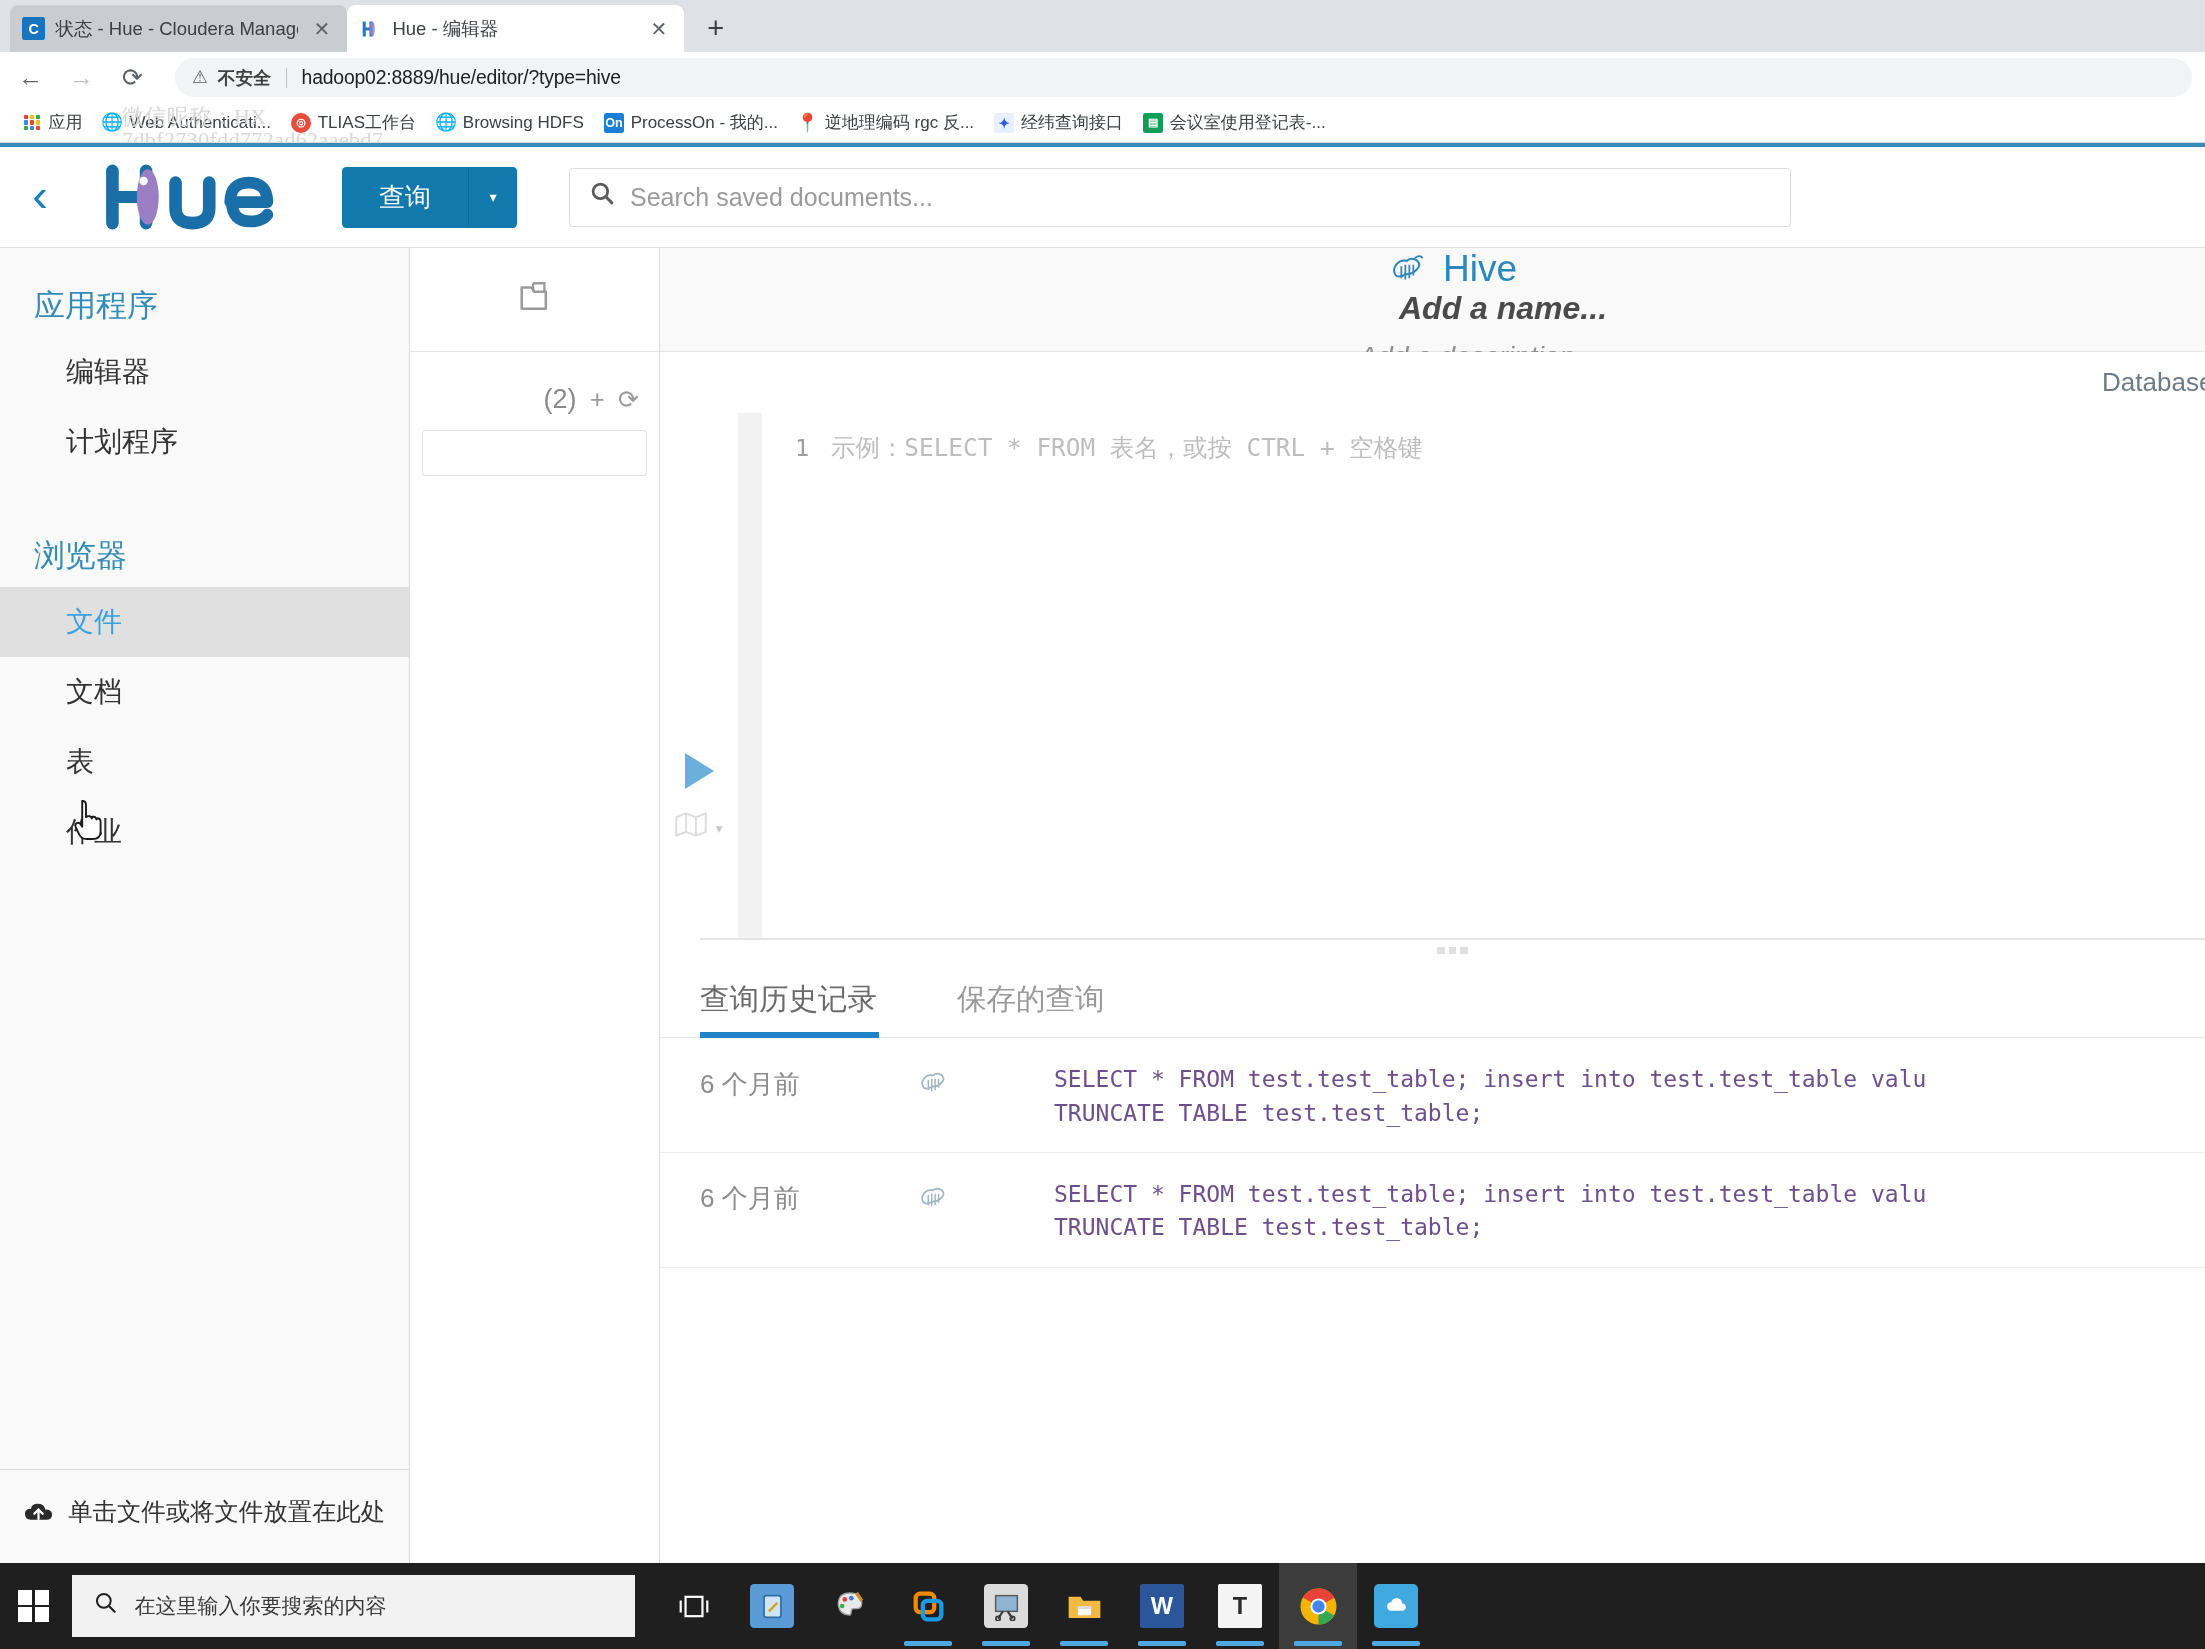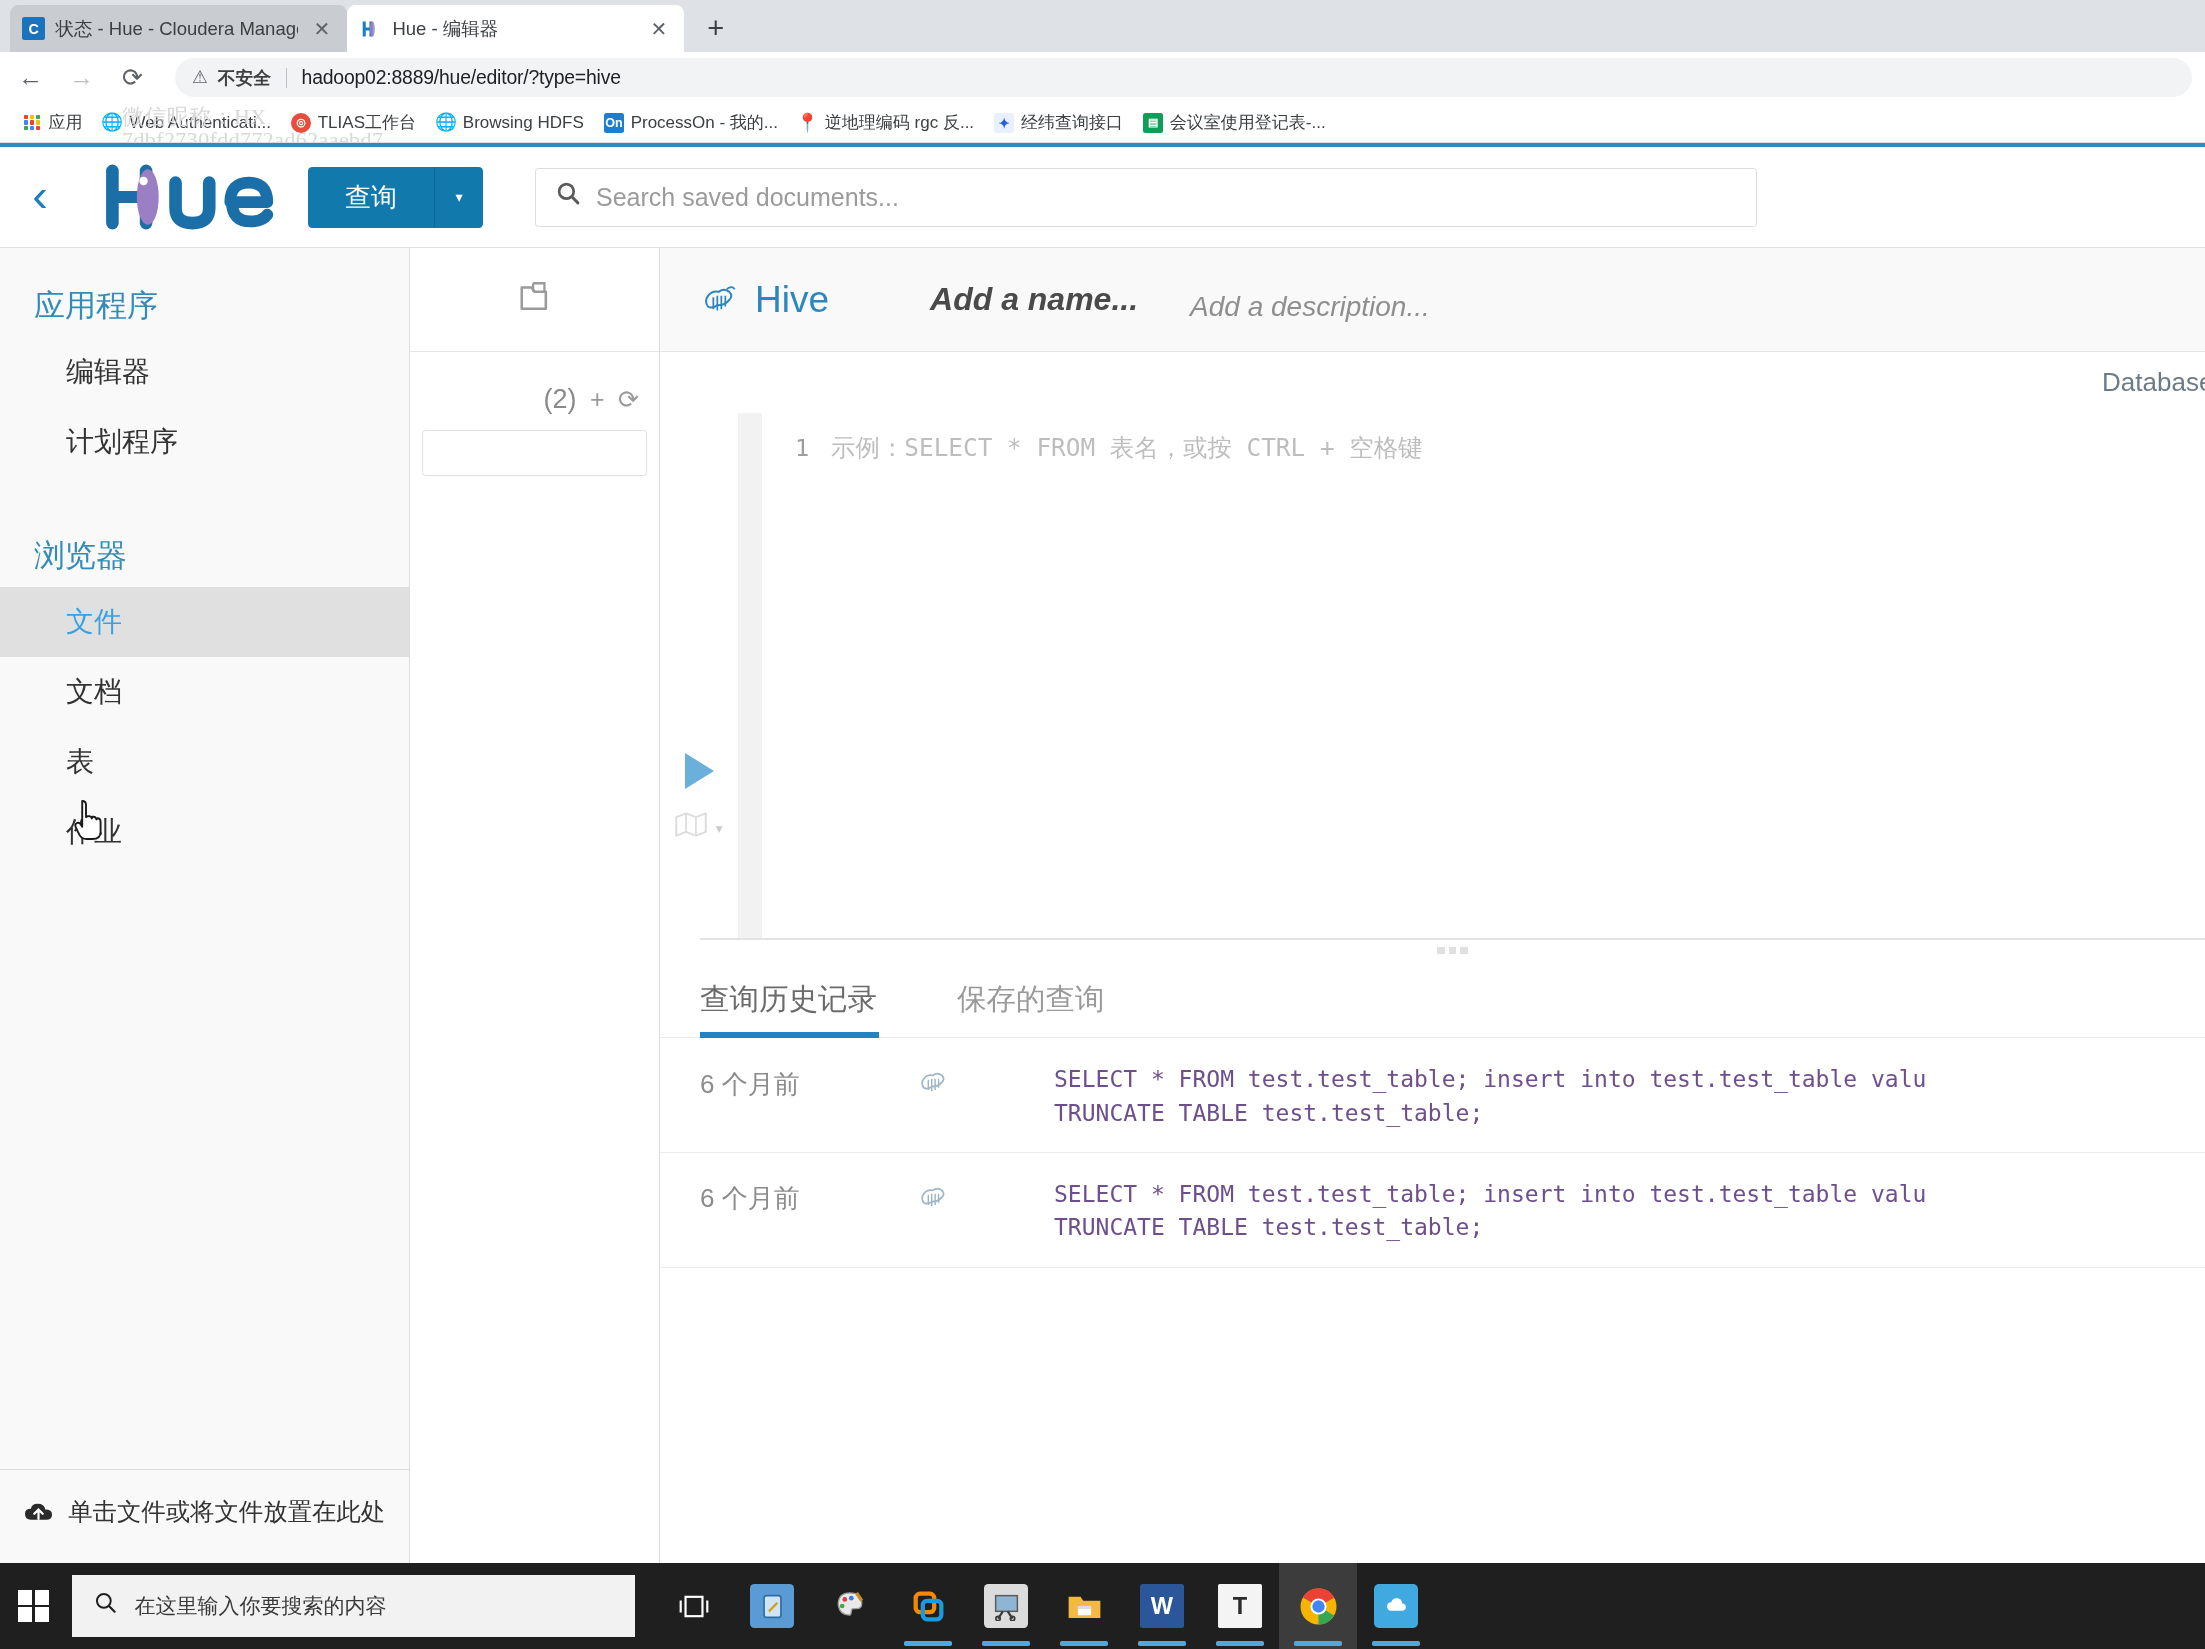--- a/index.html
+++ b/index.html
@@ -90,21 +90,21 @@
   .hue-topbar-line { height: 4.2px; background: #338bb8; }
   .hue-header {
     height: 101px; display: flex; align-items: center; gap: 0;
     background: #fff; border-bottom: 0.8px solid #e1e1e1;
   }
   .back-chevron {
     width: 80px; display: flex; align-items: center; justify-content: center;
     font-size: 47px; color: #1a7fc1; font-weight: 300; padding-bottom: 5px;
   }
   .hue-logo { width: 228px; display: flex; align-items: center; justify-content: center; }
-  .query-btn-group { display: flex; }
+  .query-btn-group { display: flex; margin-left: 34px; }
   .query-btn {
     background: #1179ab; color: #fff; font-size: 26px; padding: 0 37px;
     height: 61px; display: flex; align-items: center;
     border-radius: 4.2px 0 0 4.2px; border-right: 0.8px solid #0c6party;
   }
   .query-caret {
     background: #1179ab; color: #fff; width: 49px; height: 61px;
     display: flex; align-items: center; justify-content: center;
     border-radius: 0 4.2px 4.2px 0; font-size: 14.3px;
     border-left: 0.8px solid #0d6d99;
@@ -163,21 +163,21 @@
   .assist-ic { font-size: 25px; color: #9a9a9a; }
   .assist-search {
     margin: 6.7px 11.8px 0 11.8px; height: 46px; border: 0.8px solid #e0e0e0;
     border-radius: 3.4px;
   }
 
   
   .editor-col { flex: 1; display: flex; flex-direction: column; min-width: 0; position: relative; }
   .editor-head {
     height: 104px; background: #f9f9f9; border-bottom: 0.8px solid #e5e5e5;
-    display: flex; align-items: center; padding-left: 40px; gap: 0;
+    display: flex; align-items: center; padding-left: 40px; gap: 0; flex-direction: column;
   }
   .hive-badge { display: flex; align-items: center; gap: 15px; }
   .hive-name { font-size: 37px; color: #2c87bd; }
   .add-name {
     margin-left: 101px; font-size: 32px; color: #4a4a4a;
     font-style: italic; font-weight: bold;
   }
   .add-desc {
     margin-left: 52px; font-size: 28px; color: #8f8f8f; font-style: italic; margin-top: 14px;
   }

